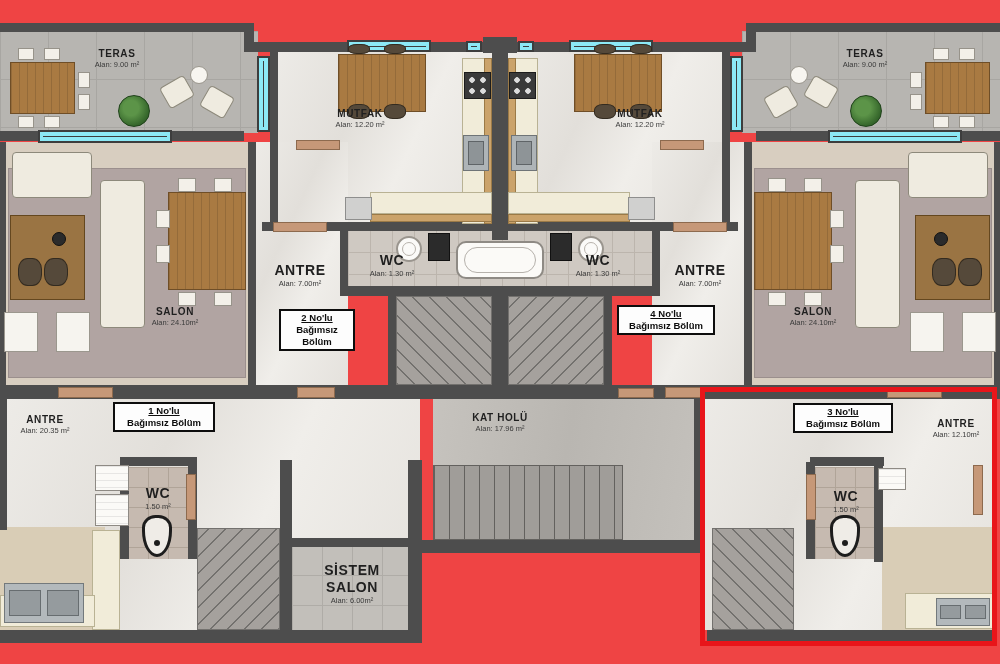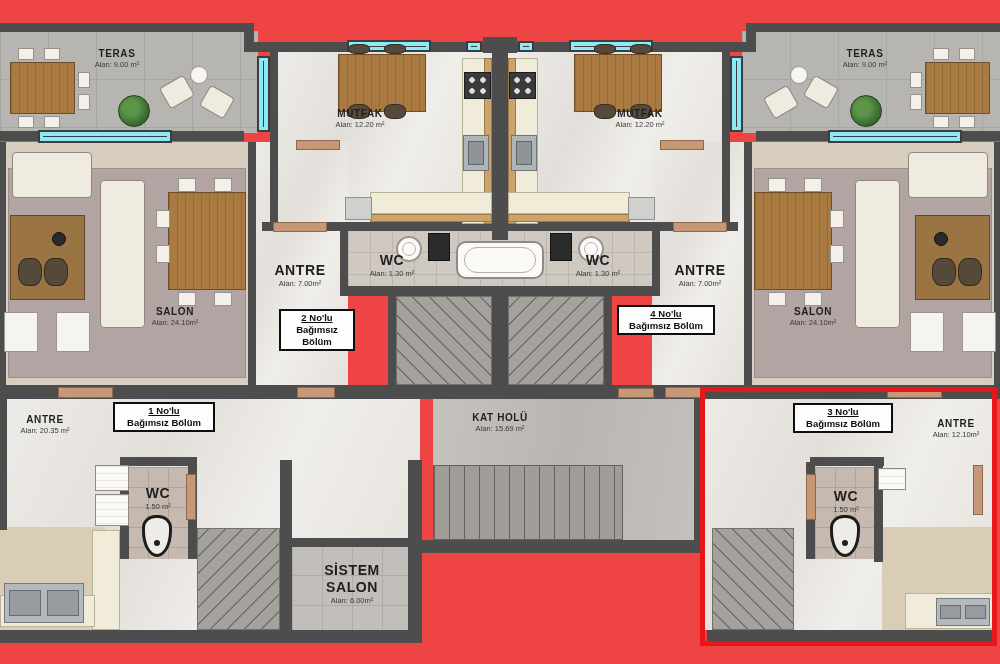--- a/index.html
+++ b/index.html
@@ -311,21 +311,21 @@
   <div class="room-label sm" style="left:130px;top:485px;width:56px">
     <div class="nm">WC</div>
     <div class="ar">1.50 m²</div>
   </div>
   <div class="room-label sm" style="left:818px;top:488px;width:56px">
     <div class="nm">WC</div>
     <div class="ar">1.50 m²</div>
   </div>
   <div class="room-label" style="left:440px;top:412px;width:120px">
     <div class="nm">KAT HOLÜ</div>
-    <div class="ar">Alan: 15.69 m²</div>
+    <div class="ar">Alan: 17.96 m²</div>
   </div>
   <div class="room-label sm" style="left:296px;top:562px;width:112px">
     <div class="nm">SİSTEM SALON</div>
     <div class="ar">Alan: 6.00m²</div>
   </div>
 
   <div class="unit-label" style="left:113px;top:402px;width:102px">
     <div class="l1">1 No'lu</div>
     <div class="l2">Bağımsız Bölüm</div>
   </div>

